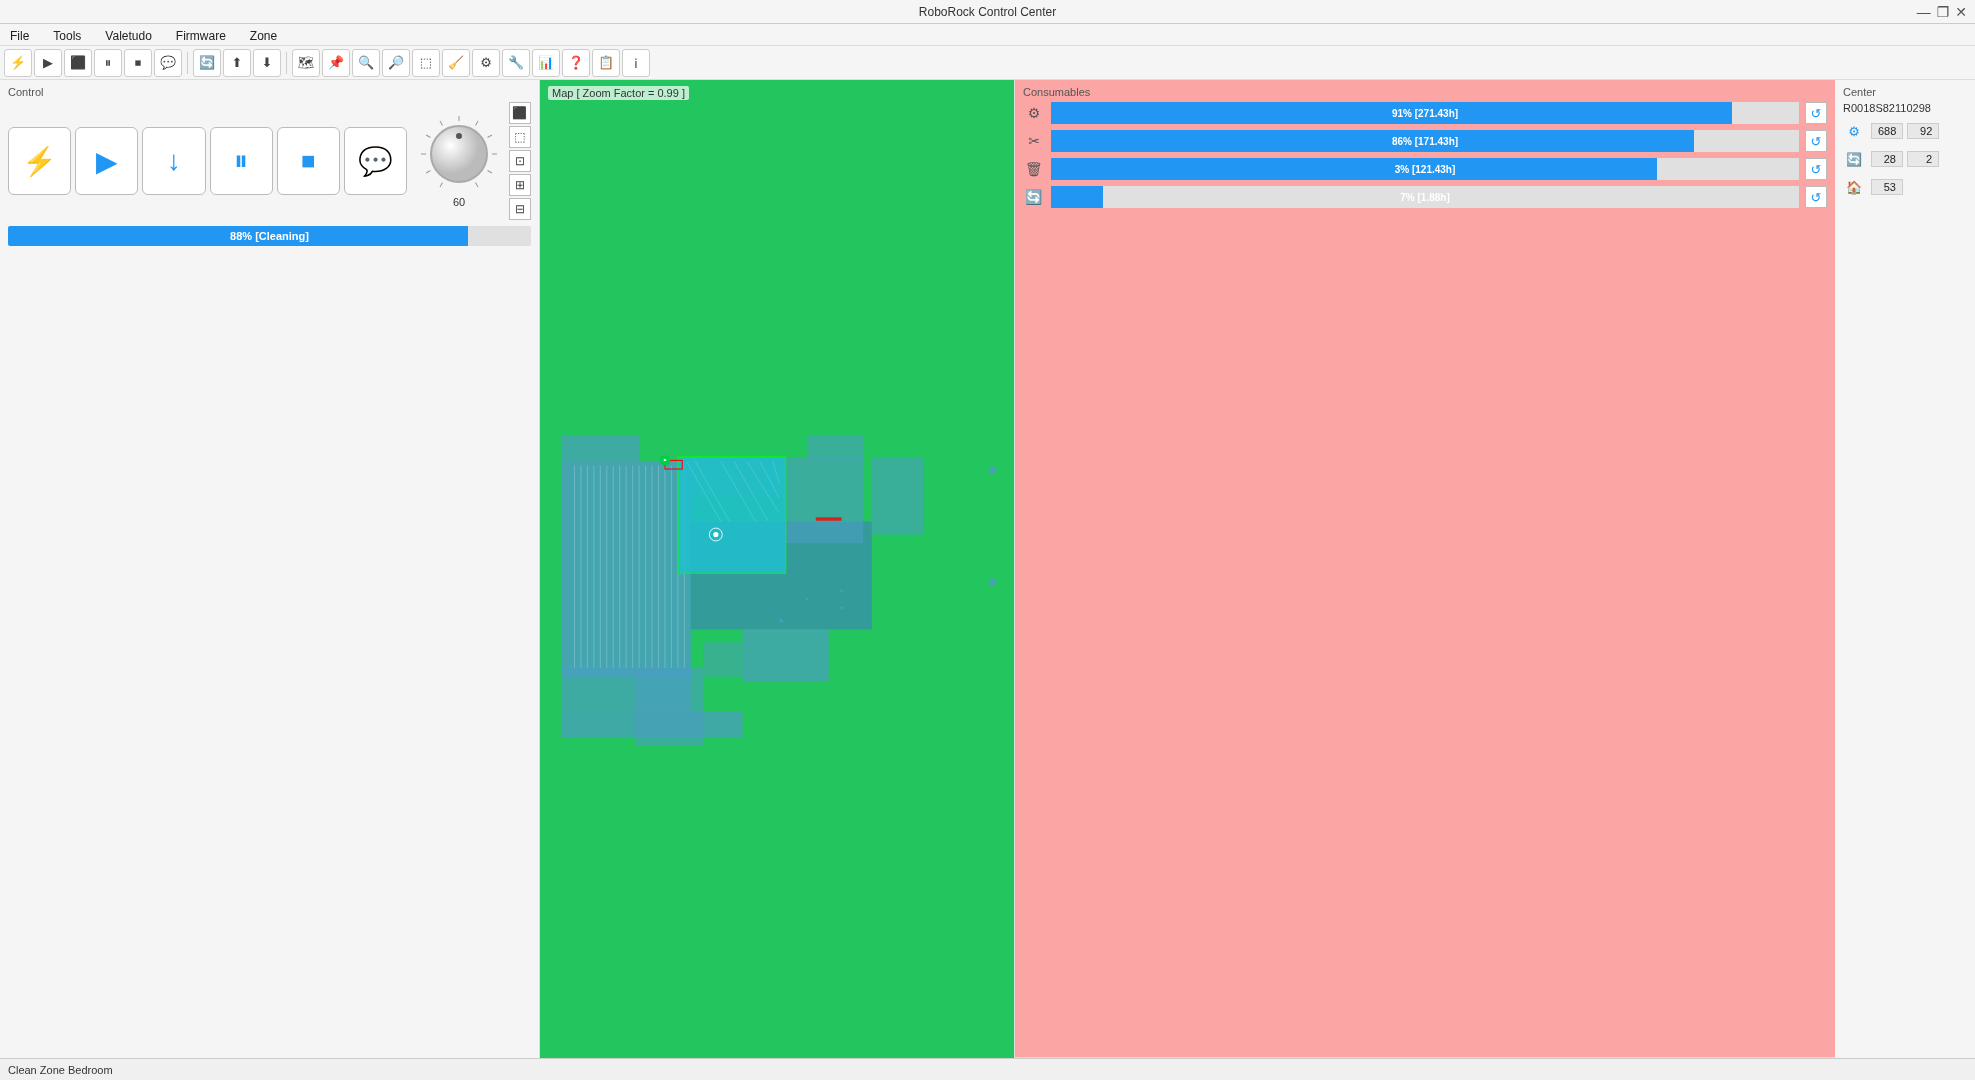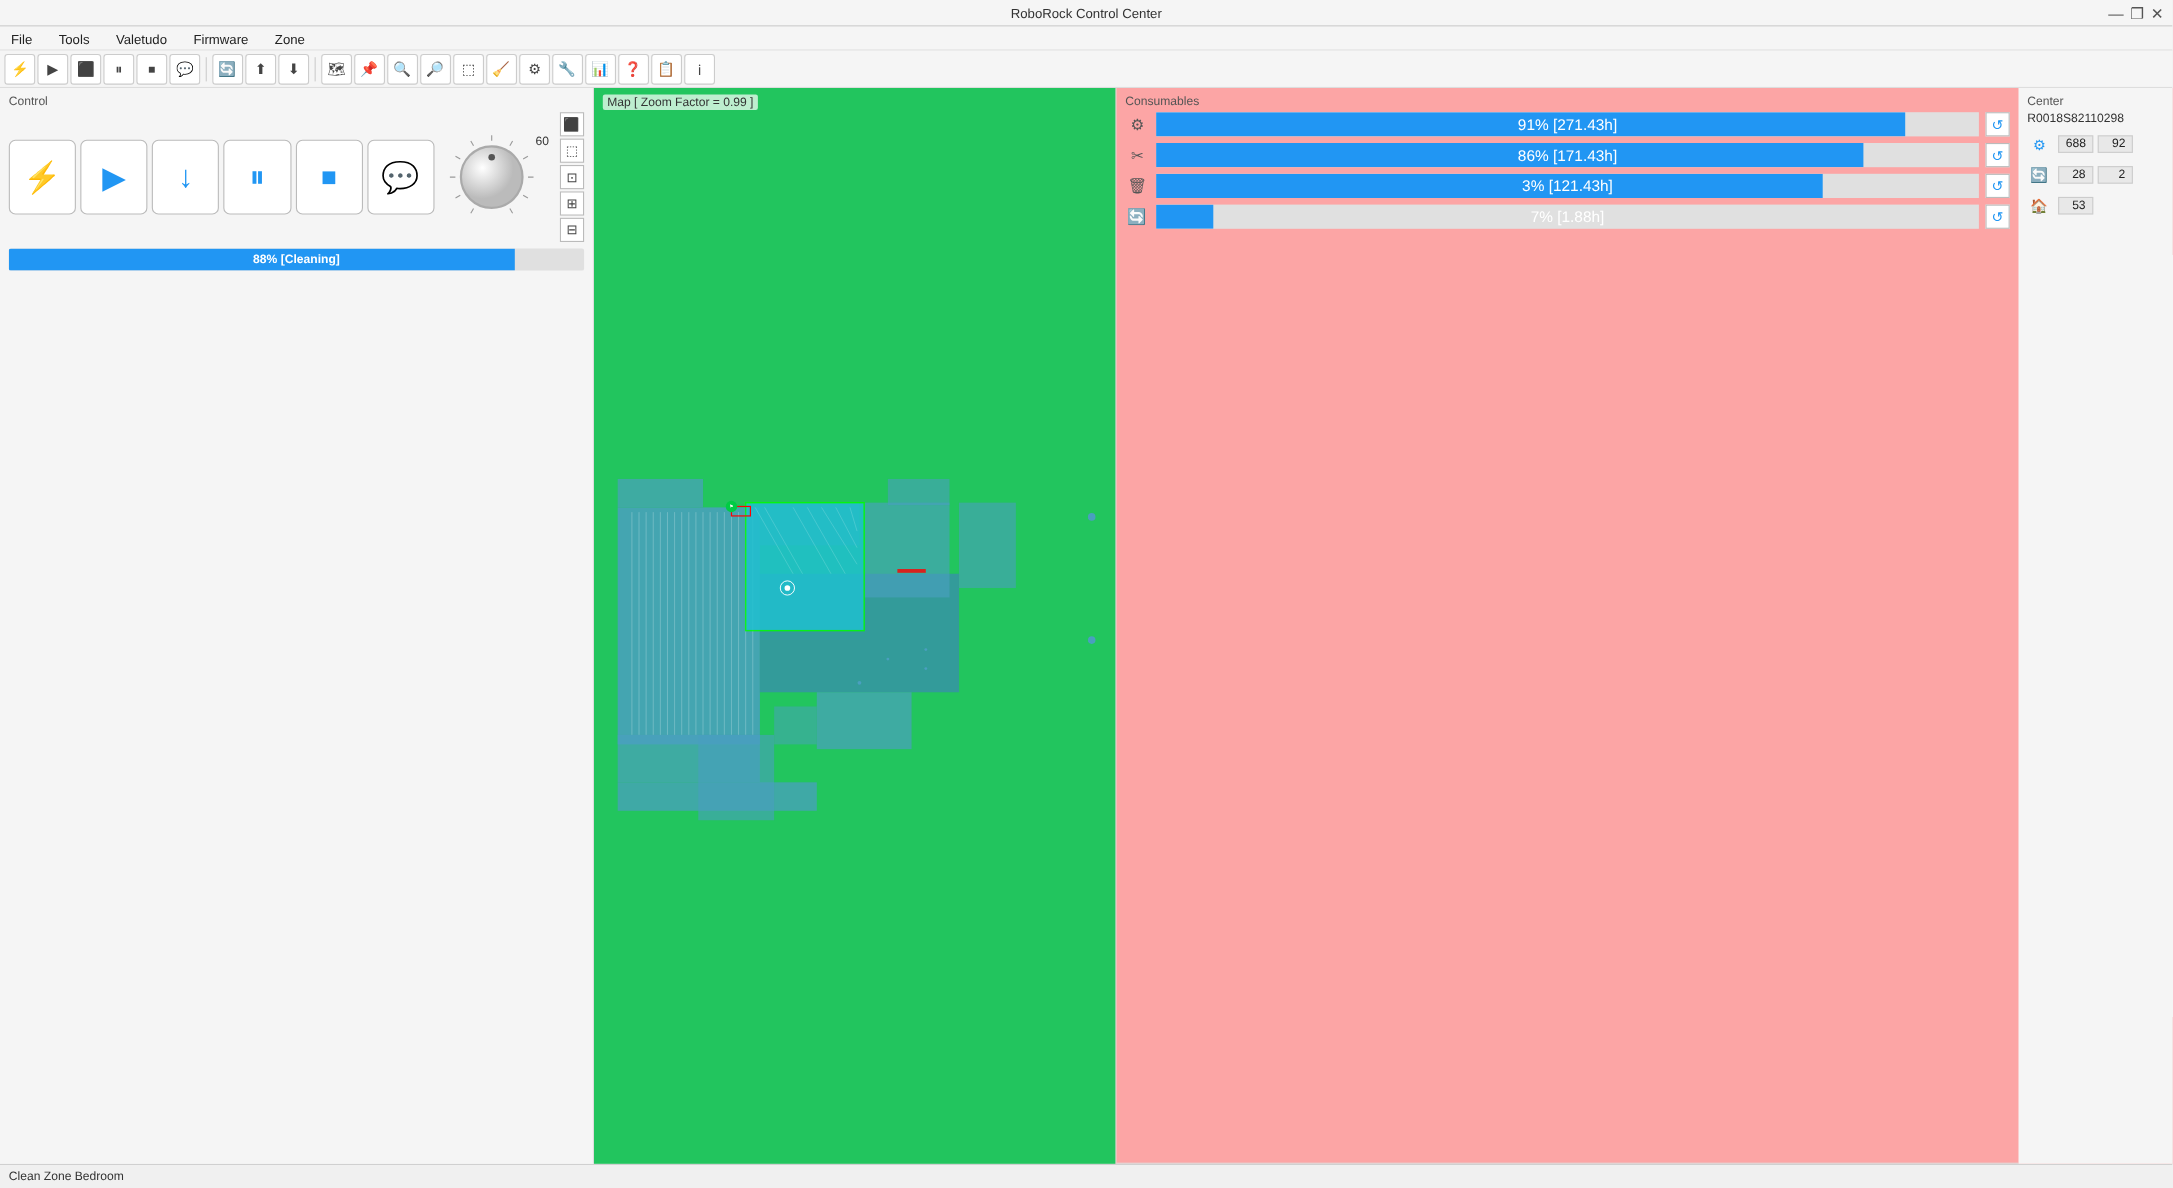--- a/index.html
+++ b/index.html
@@ -116,21 +116,22 @@
       cursor: pointer;
       display: flex;
       align-items: center;
       justify-content: center;
       font-size: 28px;
       color: #2196f3;
     }
 
     .knob-area {
       display: flex;
-      flex-direction: row;
+      flex-direction: column;
+      align-items: center;
       margin-left: 8px;
     }
     .knob-label {
       font-size: 11px;
       margin-top: 2px;
       color: #333;
     }
 
     .map-controls {
       display: flex;
@@ -239,23 +240,23 @@
     }
     .cons-bar-fill {
       height: 100%;
       background: #2196f3;
     }
     .cons-bar-label {
       position: absolute;
       top: 50%;
       left: 50%;
       transform: translate(-50%, -50%);
-      font-size: 14px;
+      font-size: 10px;
       color: #fff;
-      font-weight: normal;
+      font-weight: bold;
       white-space: nowrap;
     }
     .cons-reset {
       width: 22px;
       height: 22px;
       border: 1px solid #bbb;
       background: #fff;
       cursor: pointer;
       display: flex;
       align-items: center;

